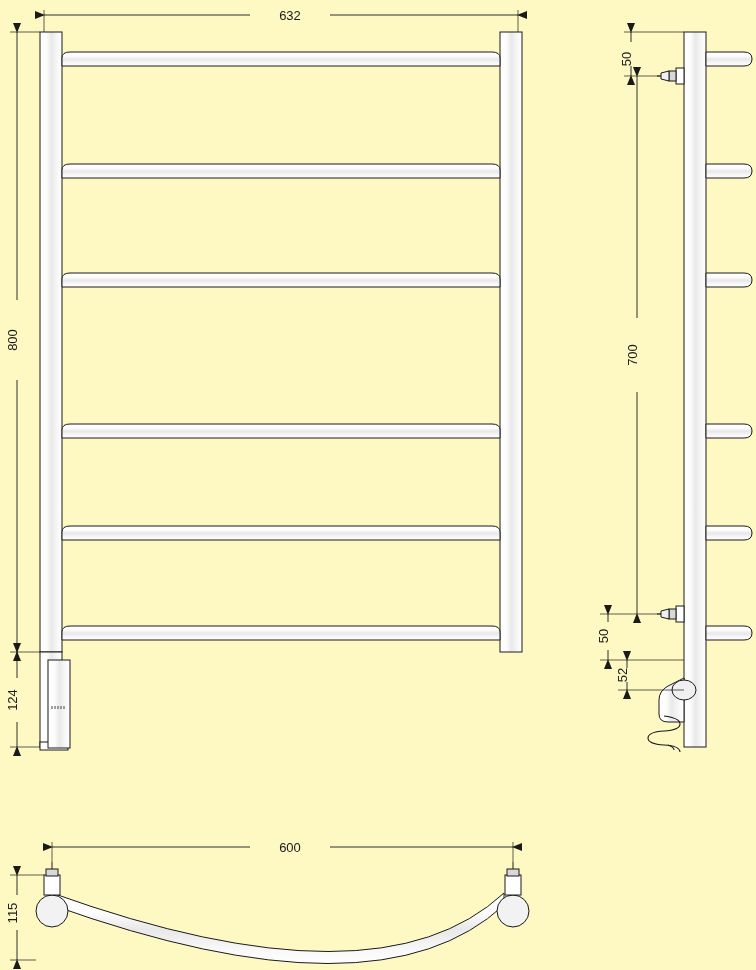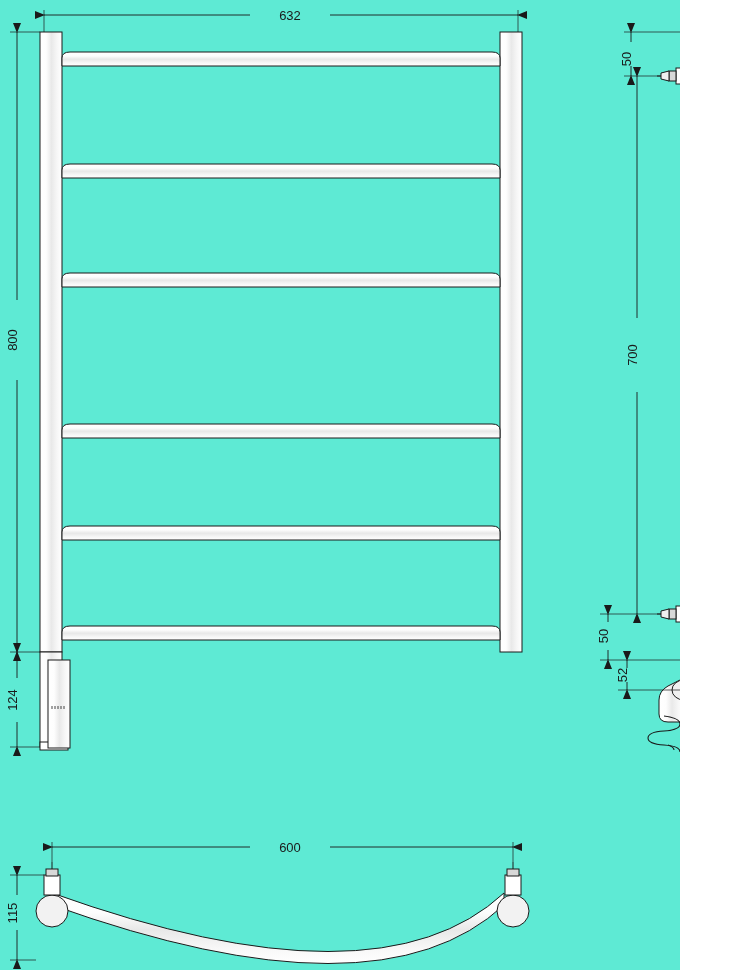--- a/index.html
+++ b/index.html
@@ -5,23 +5,23 @@
   html, body {
     margin: 0;
     padding: 0;
     background: #ffffff;
   }
   body {
     font-family: "Liberation Sans", sans-serif;
   }
   #stage {
     position: relative;
-    width: 680px;
+    width: 756px;
     height: 970px;
-    background: #5eead4;
+    background: #fef9c3;
     overflow: hidden;
   }
   #stage svg {
     position: absolute;
     left: 0;
     top: 0;
   }
   .dim-text {
     font-family: "Liberation Sans", sans-serif;
     font-size: 13px;

